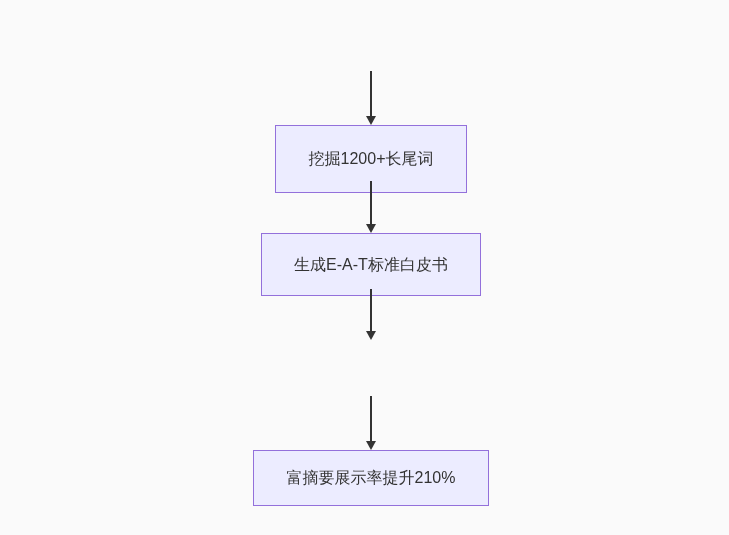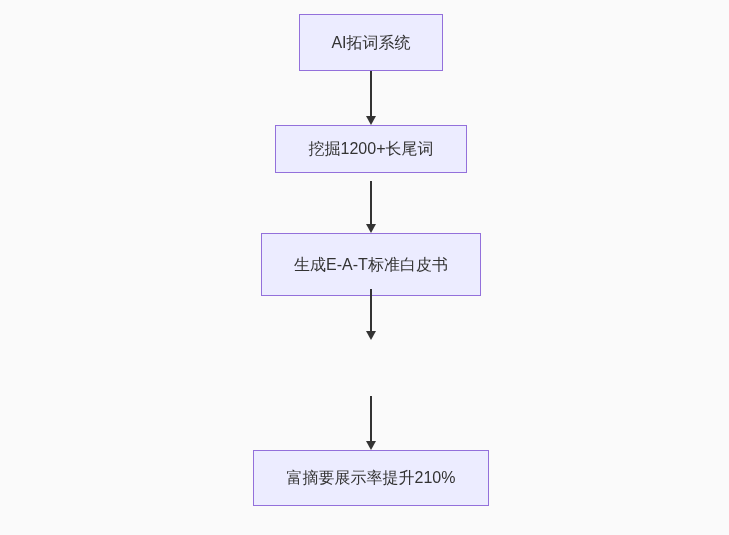--- a/index.html
+++ b/index.html
@@ -51,30 +51,27 @@
     border-left: 5px solid transparent;
     border-right: 5px solid transparent;
     border-top: 9px solid #333333;
   }
 </style>
 </head>
 <body>
 
 <div class="canvas">
 
-  <div class="node" style="left:299px; top:14px; width:144px; height:57px;">
-    <span>AI拓词系统</span>
-  </div>
 
   <div class="edge" style="left:365px; top:71px; height:54px;">
     <div class="line"></div>
     <div class="head"></div>
   </div>
 
-  <div class="node" style="left:275px; top:125px; width:192px; height:48px;">
+  <div class="node" style="left:275px; top:125px; width:192px; height:68px;">
     <span>挖掘1200+长尾词</span>
   </div>
 
   <div class="edge" style="left:365px; top:181px; height:52px;">
     <div class="line"></div>
     <div class="head"></div>
   </div>
 
   <div class="node" style="left:261px; top:233px; width:220px; height:63px;">
     <span>生成E-A-T标准白皮书</span>

